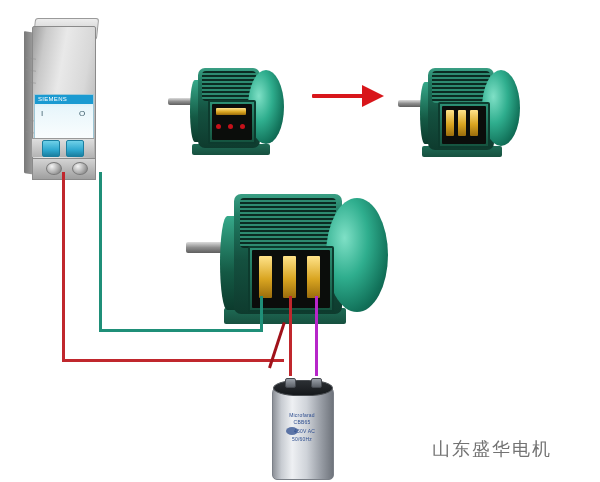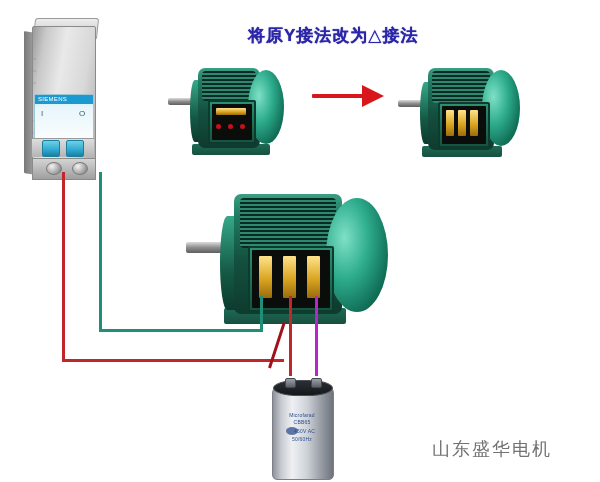--- a/index.html
+++ b/index.html
@@ -110,21 +110,20 @@
     color:#2d4d8f;font-size:5px;line-height:6px;letter-spacing:.2px;
     font-family:"Liberation Sans",sans-serif;}
   .cap-logo{position:absolute;left:14px;width:12px;height:8px;border-radius:50%;
     background:#2d4d8f;opacity:.75;}
 </style>
 </head>
 <body>
 
 <div class="stage">
 
-  <div class="abs" id="title">将原Y接法改为△接法</div>
 
   <div class="abs cb">
     <div class="cb-side"></div>
     <div class="cb-topcap"></div>
     <div class="cb-screwtop" style="left:24px;top:26px;"></div>
     <div class="cb-screwtop" style="left:50px;top:24px;"></div>
     <div class="cb-body"></div>
     <div class="cb-vent" style="left:4px;top:46px;width:10px;transform:skewY(9deg);"></div>
     <div class="cb-vent" style="left:4px;top:58px;width:10px;transform:skewY(9deg);"></div>
     <div class="cb-vent" style="left:4px;top:70px;width:10px;transform:skewY(9deg);"></div>

